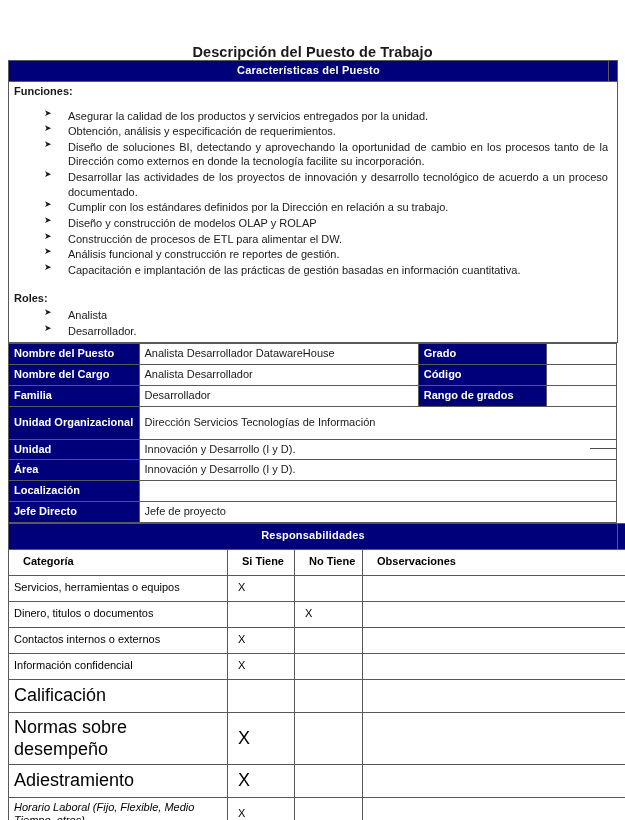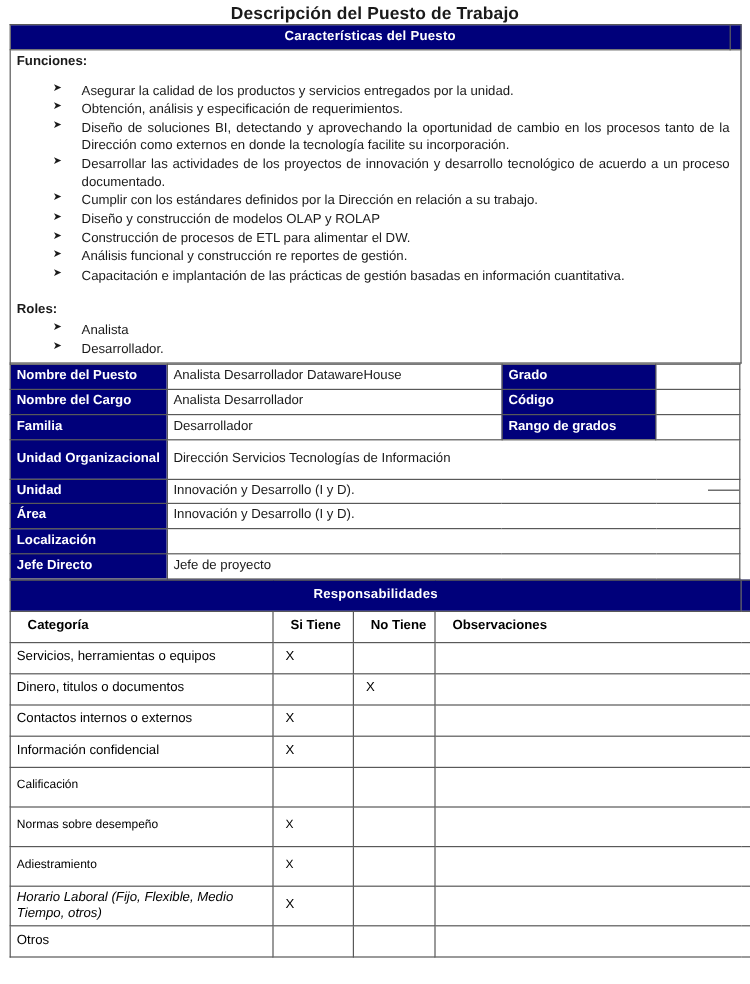--- a/index.html
+++ b/index.html
@@ -12,20 +12,21 @@
     height: 820px;
     font-family: "Liberation Sans", sans-serif;
     color: #000000;
     overflow: hidden;
   }
   .page {
     position: relative;
     width: 625px;
     height: 668px;
     box-sizing: border-box;
+    margin-top: 40px;
   }
   .doc-title {
     text-align: center;
     font-size: 14.5px;
     font-weight: bold;
     letter-spacing: 0.1px;
     padding-top: 4px;
     padding-bottom: 0;
     margin: 0;
     color: #1a1a1a;
@@ -133,21 +134,21 @@
     padding: 3px 6px;
   }
   .resp .th td {
     font-weight: bold;
     padding-left: 14px;
   }
   .resp .mark {
     text-align: left;
     padding-left: 10px;
   }
-  .resp .big td { font-size: 10px; }
+  .resp .big td { font-size: 18px; }
   .resp .tall td { height: 26px; }
   .resp .wrap2 { line-height: 1.22; font-style: italic; }
 </style>
 </head>
 <body>
 
 <div class="page">
 
   <h1 class="doc-title">Descripción del Puesto de Trabajo</h1>
 

